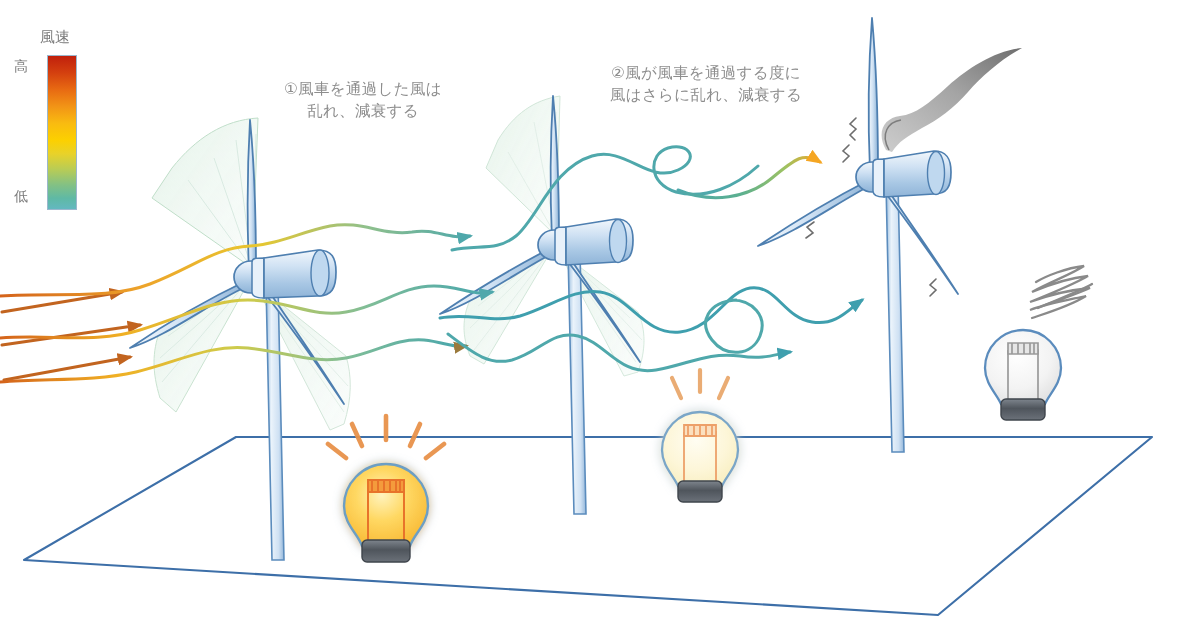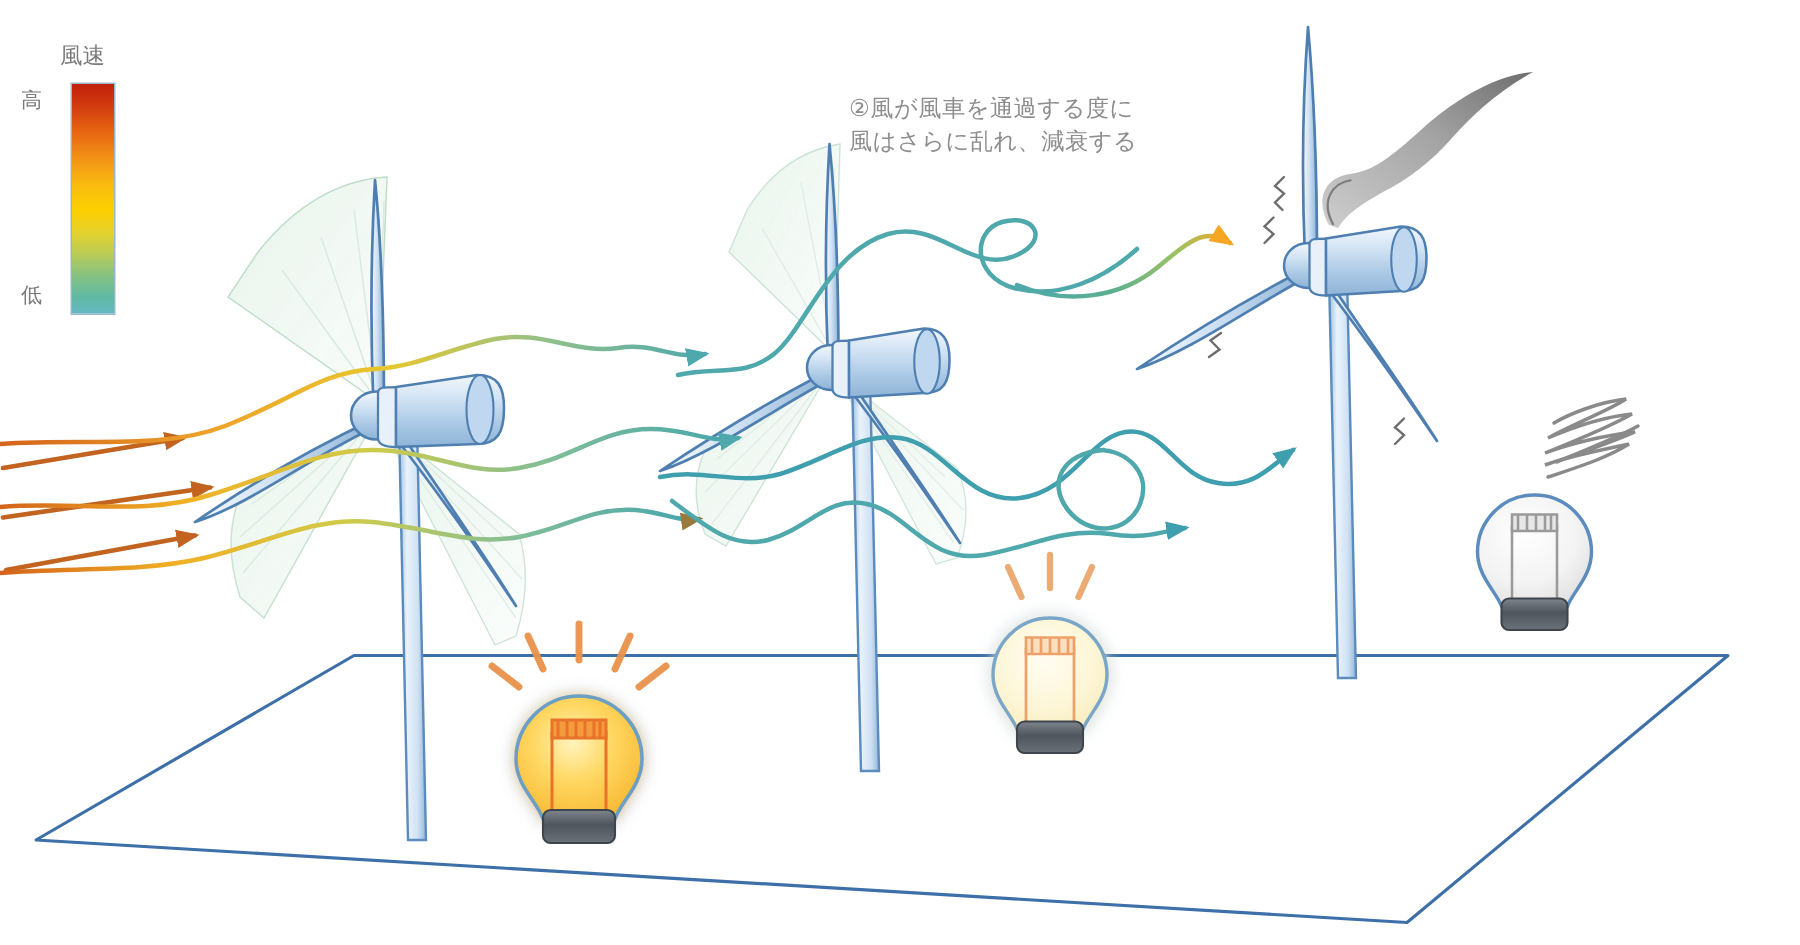--- a/index.html
+++ b/index.html
@@ -1,40 +1,42 @@
 <!DOCTYPE html>
 <html><head>
 <meta charset="utf-8">
 <style>
   html,body{margin:0;padding:0;background:#ffffff;}
   body{width:1200px;height:630px;overflow:hidden;
        font-family:"Liberation Sans","DejaVu Sans",sans-serif;}
   #stage{position:relative;width:1200px;height:630px;background:#fff;padding-left:12px;}
   #stage svg.layer{position:absolute;left:0;top:0;width:1200px;height:630px;}
   .anno{position:absolute;color:#8d8d8d;font-size:15.5px;line-height:1.45;
-        white-space:pre;text-align:left;letter-spacing:.3px;}
+        white-space:pre;text-align:center;letter-spacing:.3px;}
   .legend-title{position:absolute;left:40px;top:28px;font-size:15px;color:#7a7a7a;}
   .legend-hi{position:absolute;left:14px;top:58px;font-size:14px;color:#7a7a7a;}
   .legend-lo{position:absolute;left:14px;top:188px;font-size:14px;color:#7a7a7a;}
   .legend-bar{position:absolute;left:47px;top:55px;width:30px;height:155px;
               border:1px solid #9bb7cd;box-sizing:border-box;
               background:linear-gradient(to bottom,#c0200c 0%,#d4400f 11%,#e86a12 22%,
                 #f29416 33%,#f9bb10 44%,#fcd000 55%,#e8d22a 64%,#b9cc55 74%,
                 #84c183 84%,#5fb9a5 93%,#63b8c0 100%);}
 </style>
 </head>
 <body>
 
 <div id="stage">
 
   <div class="legend-title">風速</div>
   <div class="legend-hi">高</div>
   <div class="legend-lo">低</div>
   <div class="legend-bar"></div>
 
+  <div class="anno" style="left:258px;top:78px;width:210px;">①風車を通過した風は
+乱れ、減衰する</div>
   <div class="anno" style="left:566px;top:62px;width:280px;">②風が風車を通過する度に
 風はさらに乱れ、減衰する</div>
 
   <svg class="layer" viewBox="0 0 1200 630" xmlns="http://www.w3.org/2000/svg">
     <defs>
 
       <linearGradient id="gNac" x1="0" y1="0" x2="0" y2="1">
         <stop offset="0%" stop-color="#f2f7fc"></stop>
         <stop offset="35%" stop-color="#cfe1f3"></stop>
         <stop offset="70%" stop-color="#a8c7e4"></stop>

